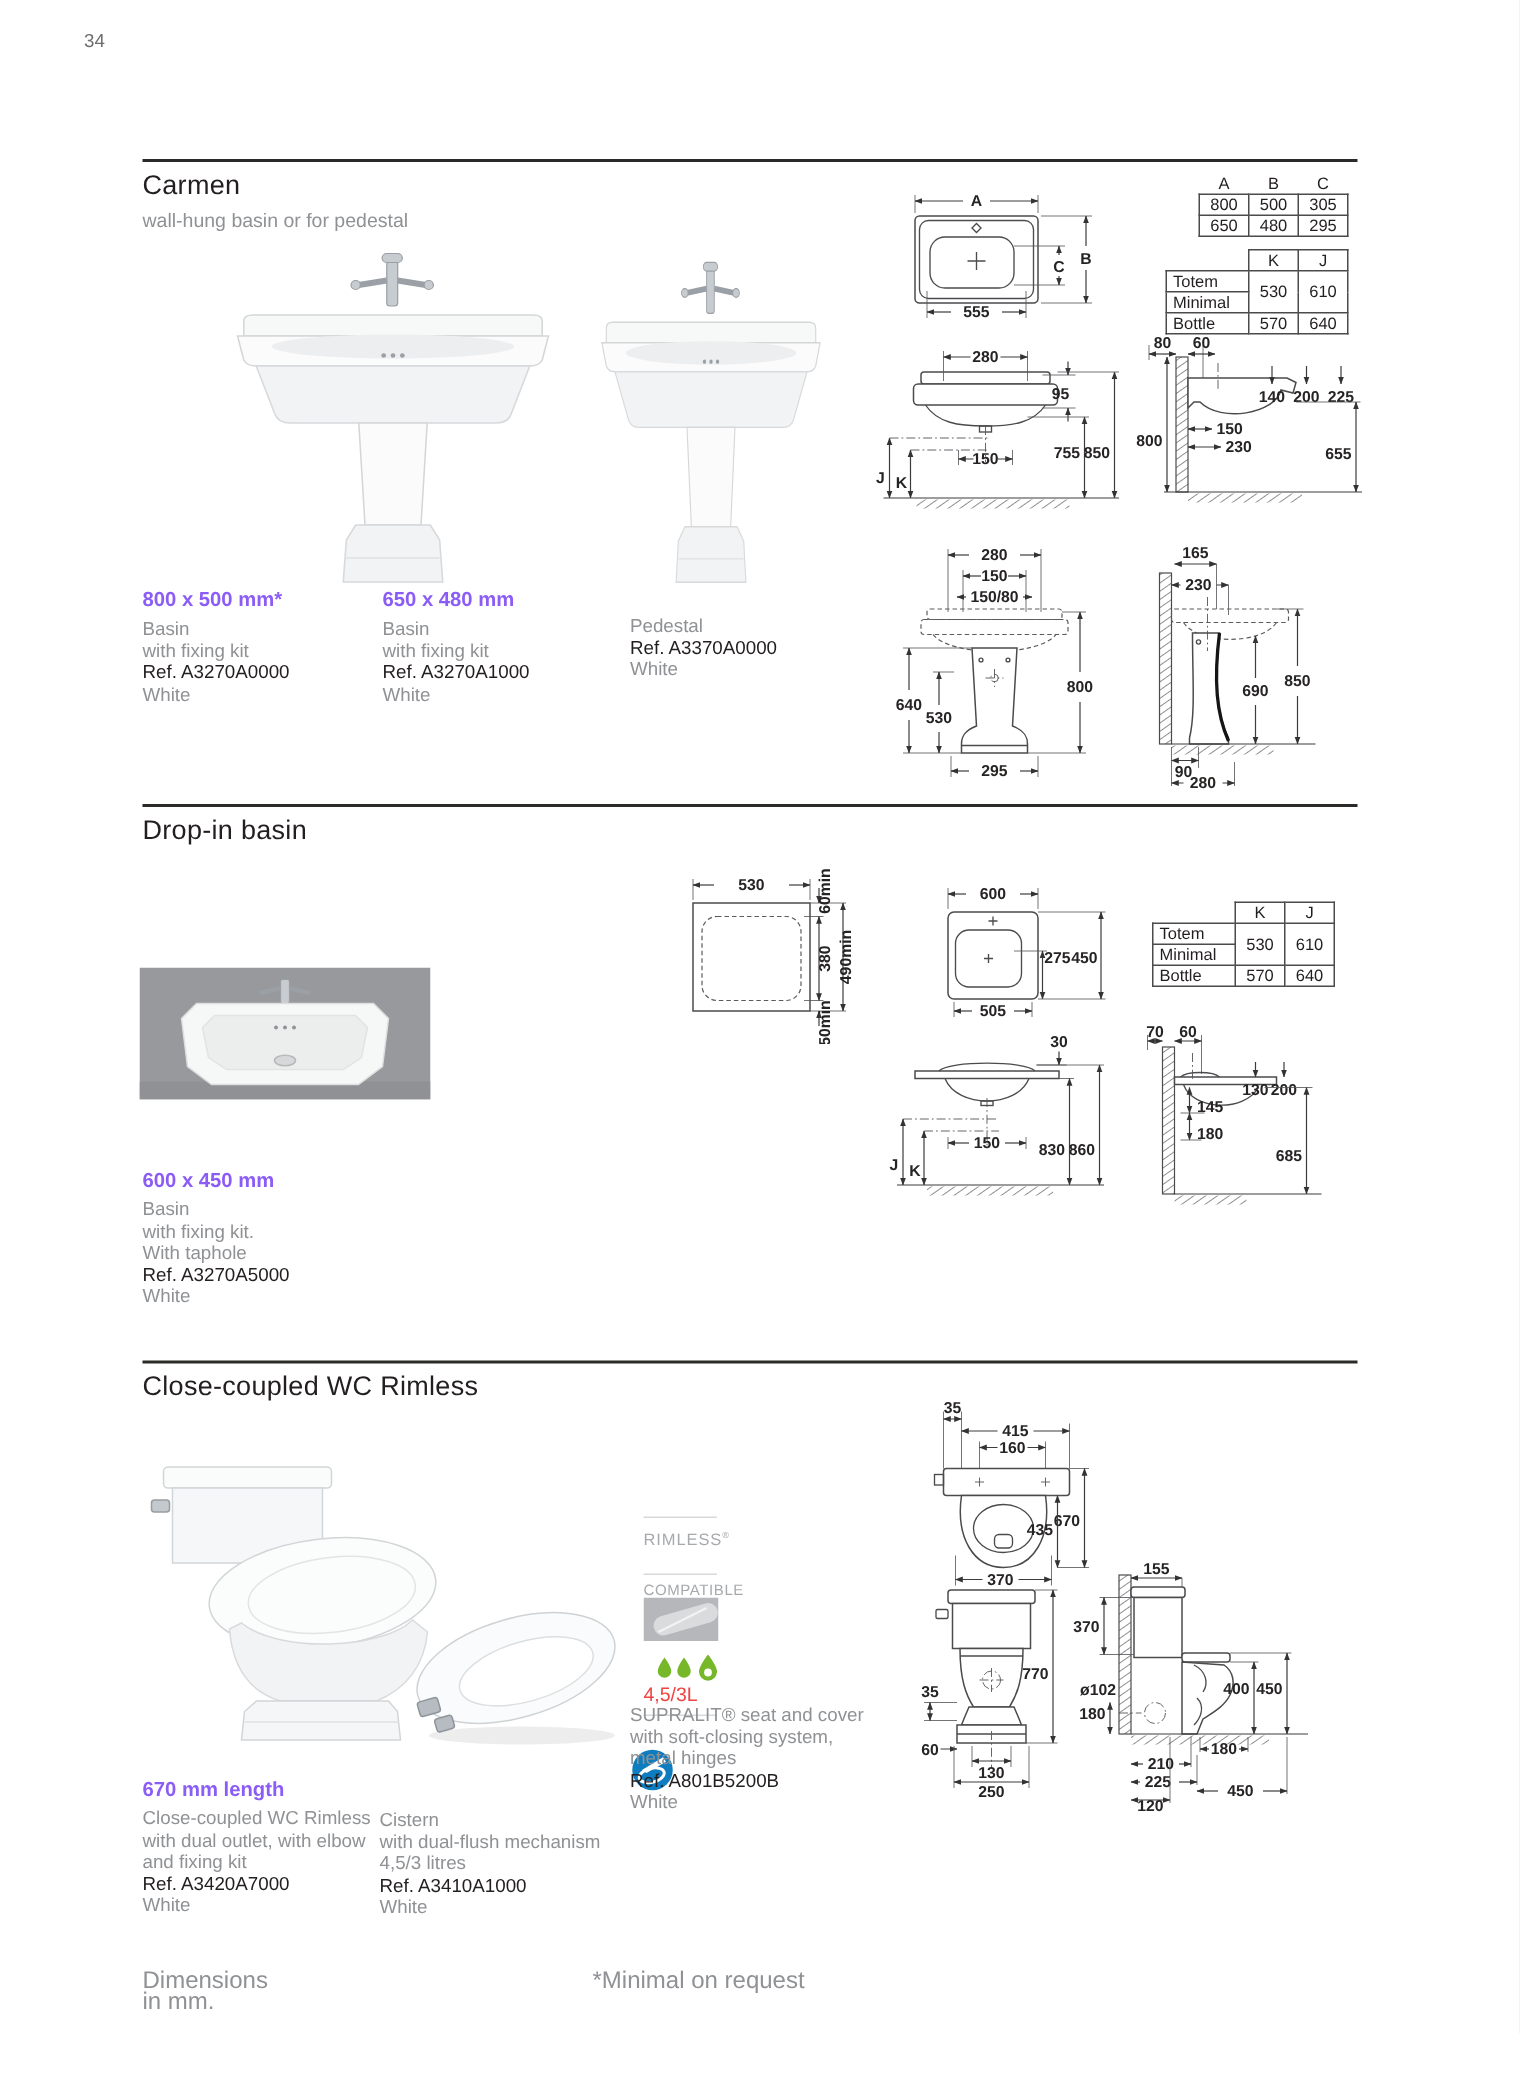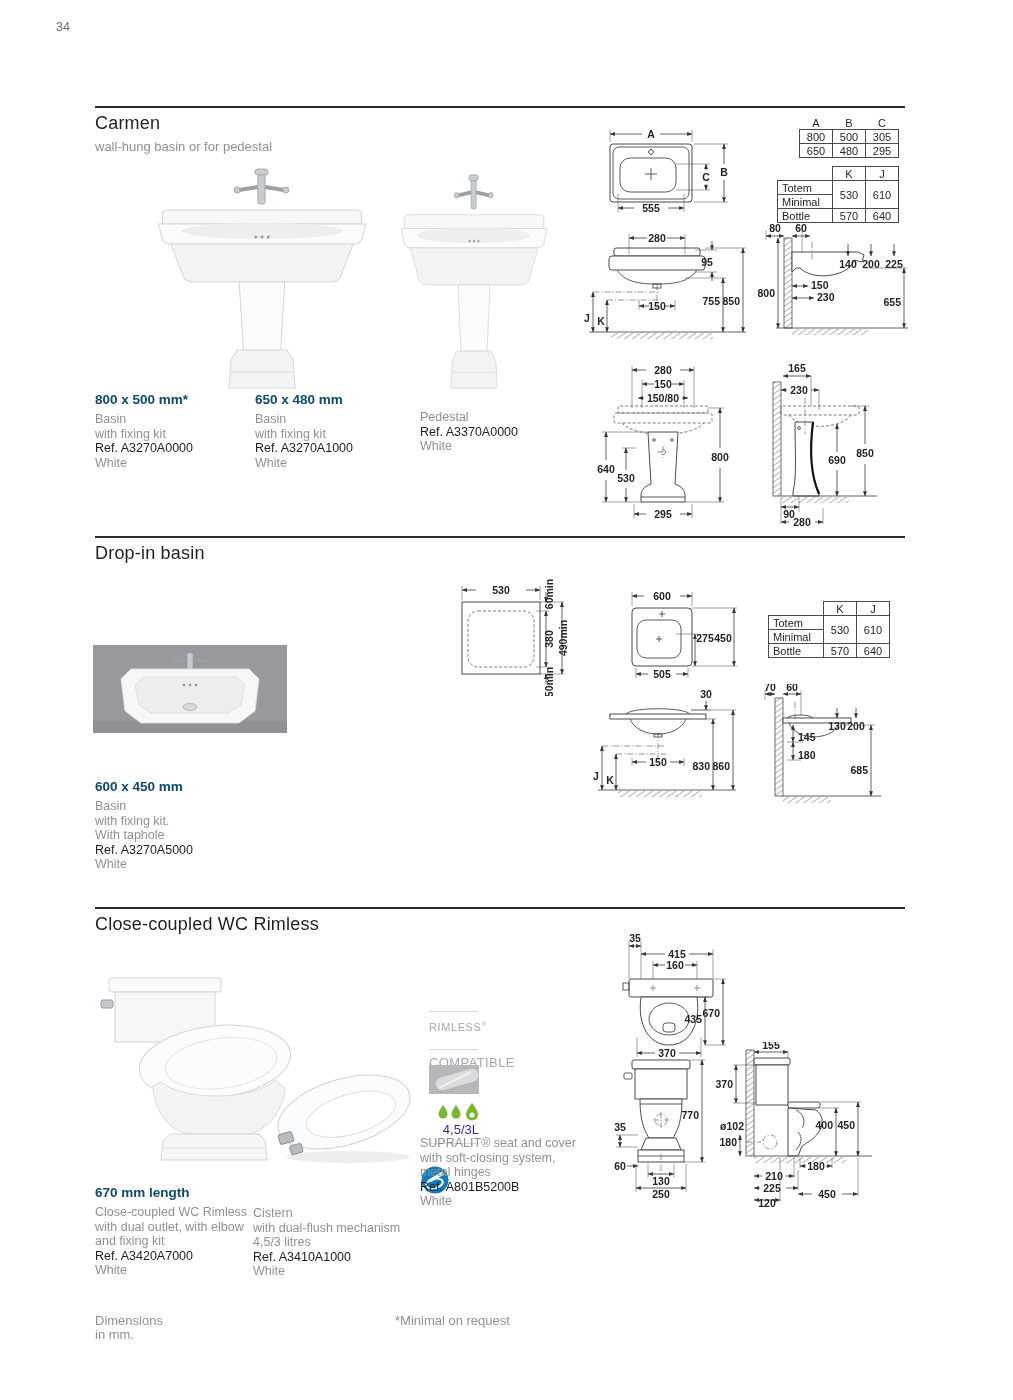--- a/index.html
+++ b/index.html
@@ -3,33 +3,33 @@
 <meta charset="utf-8">
 <style>
   html,body{margin:0;padding:0;background:#e9e9e9}
   .page{position:relative;width:1013px;height:1400px;margin:0 auto;background:#fff;
         font-family:"Liberation Sans","DejaVu Sans",sans-serif;overflow:hidden}
   .abs{position:absolute}
   .rule{height:2px;background:#2b2a29}
   .pagenum{font-size:12.5px;color:#6d6e71}
   .h1{font-size:18px;font-weight:normal;color:#231f20;letter-spacing:.2px}
   .sub{font-size:13px;color:#8f9194;margin-top:6px}
-  .size{font-size:13.5px;font-weight:bold;color:#0c4a6e;margin-bottom:5px}
+  .size{font-size:13.5px;font-weight:bold;color:#8b5cf6;margin-bottom:5px}
   .pl{font-size:12.5px;color:#8f9194;line-height:14.5px}
   .pr{font-size:12.5px;font-weight:normal;color:#231f20;line-height:14.5px}
   table.dim{border-collapse:collapse;font-size:11px;color:#231f20}
   table.dim td{border:1px solid #4b4b4d;text-align:center;min-width:24px;height:13px;padding:0 4px;background:#fff}
   table.dim td.nb{border:none;background:transparent}
   table.dim td.lbl{text-align:left;min-width:46px}
   .badge-line{height:1px;background:#d8d9da}
   .rimless{font-size:11px;color:#a7a9ac;letter-spacing:.6px}
   .rimless sup{font-size:6px}
-  .compat{font-size:13px;color:#a7a9ac;letter-spacing:.4px}
-  .flushtxt{font-size:13px;color:#4c1d95;text-align:right}
-  .foot{font-size:13px;color:#8f9194;line-height:14px}
+  .compat{font-size:10px;color:#a7a9ac;letter-spacing:.4px}
+  .flushtxt{font-size:13px;color:#ef4444;text-align:left}
+  .foot{font-size:16px;color:#8f9194;line-height:14px}
   svg.diag text{font-family:"Liberation Sans","DejaVu Sans",sans-serif;font-size:10.5px;font-weight:bold;fill:#262323;text-anchor:middle}
   svg.diag .ts{text-anchor:start}
   svg.diag .te{text-anchor:end}
   .ol{fill:#fff;stroke:#4b4b4d;stroke-width:1}
   .ol2{fill:none;stroke:#4b4b4d;stroke-width:.9}
   .dl{stroke:#3c3c3e;stroke-width:.8;fill:none}
   .dla{marker-start:url(#ar);marker-end:url(#ar)}
   .dls{marker-start:url(#ar)}
   .dle{marker-end:url(#ar)}
   .el{stroke:#55565a;stroke-width:.55;fill:none}

